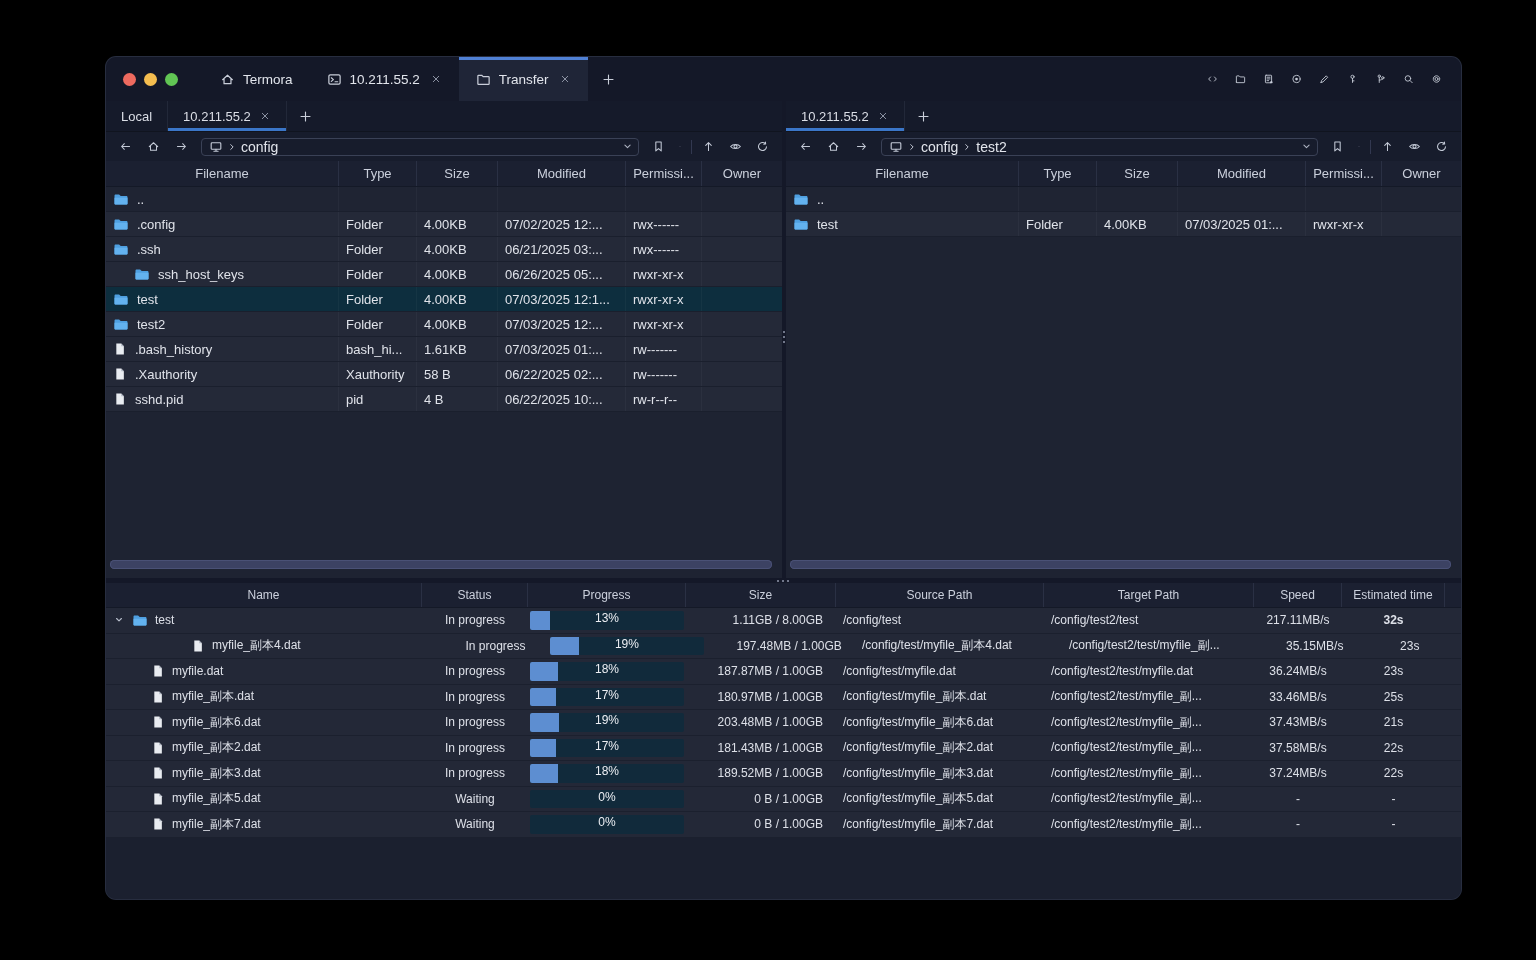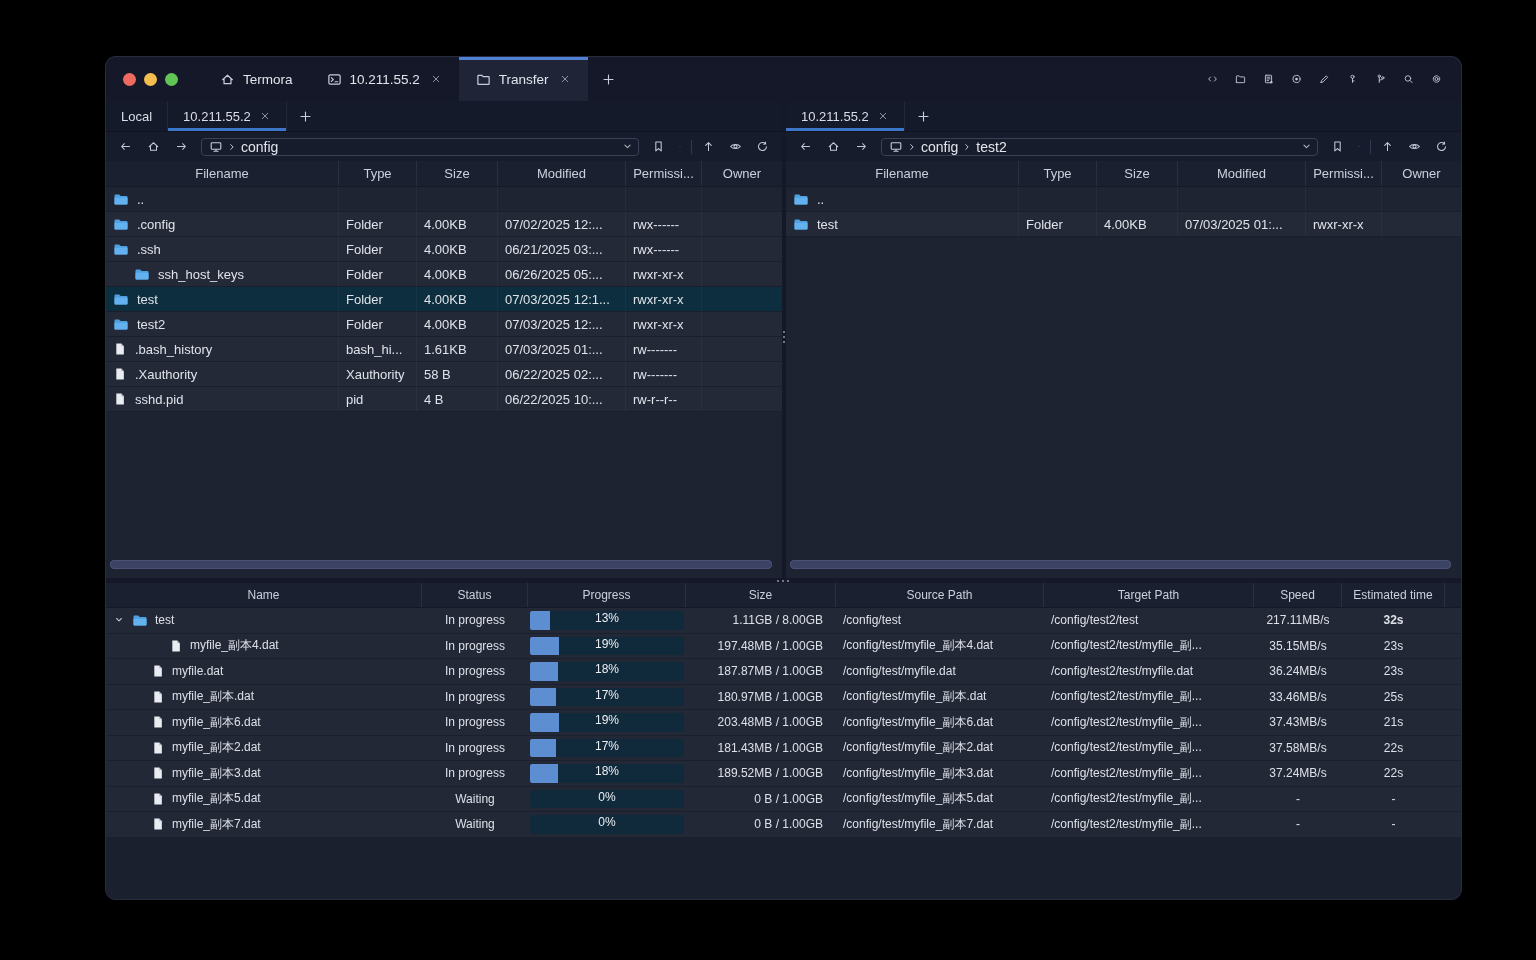--- a/index.html
+++ b/index.html
@@ -776,21 +776,21 @@
             <span>217.11MB/s</span>
           </div>
           <div class="c ctr" style="width: 103px; font-weight: bold;">
             <span>32s</span>
           </div>
           <div class="c" style="flex: 1 1 0%;">
             <span></span>
           </div>
         </div>
         <div class="tt-row">
-          <div class="c name" style="width: 316px; padding-left: 63px;">
+          <div class="c name" style="width: 316px; padding-left: 63px; margin-left: 22px;">
             <span class="icon">
               <svg viewBox="0 0 16 16" width="14" height="14">
                 <path fill="#e9ecf1" d="M3.8 1.6h5.6l3 3.2v9.6H3.8V1.6z"></path>
                 <path fill="#aeb6c2" d="M9.4 1.6l3 3.2H9.4V1.6z"></path>
               </svg>
             </span>
             <span>myfile_副本4.dat</span>
           </div>
           <div class="c ctr" style="width: 106px;">
             <span>In progress</span>

